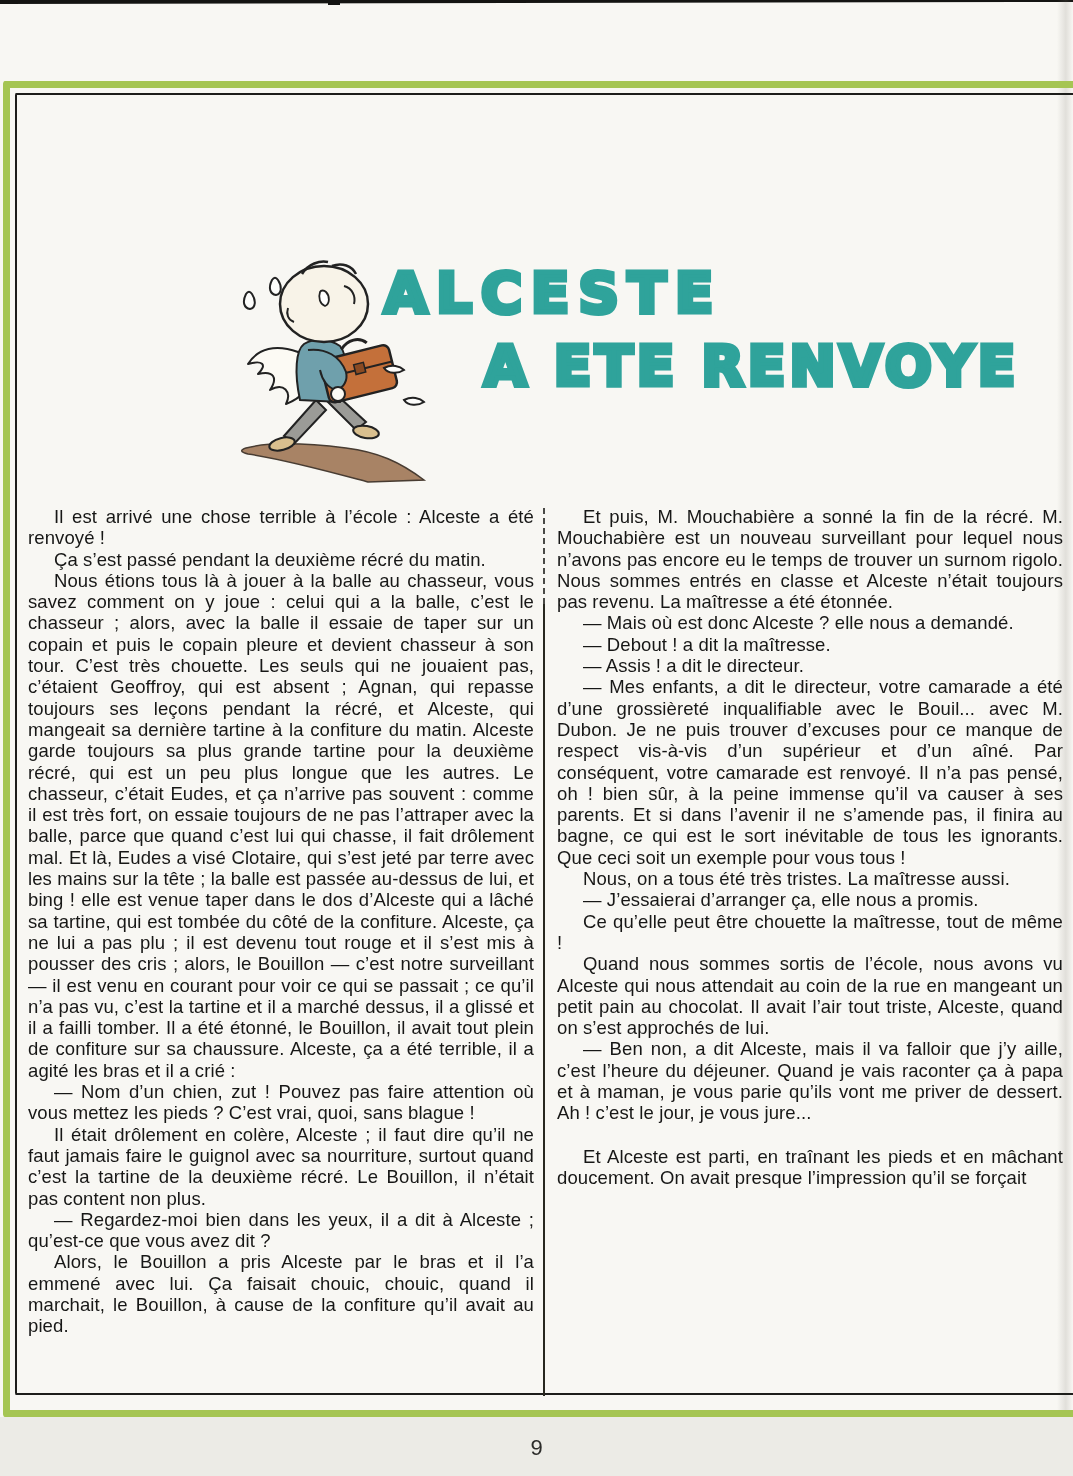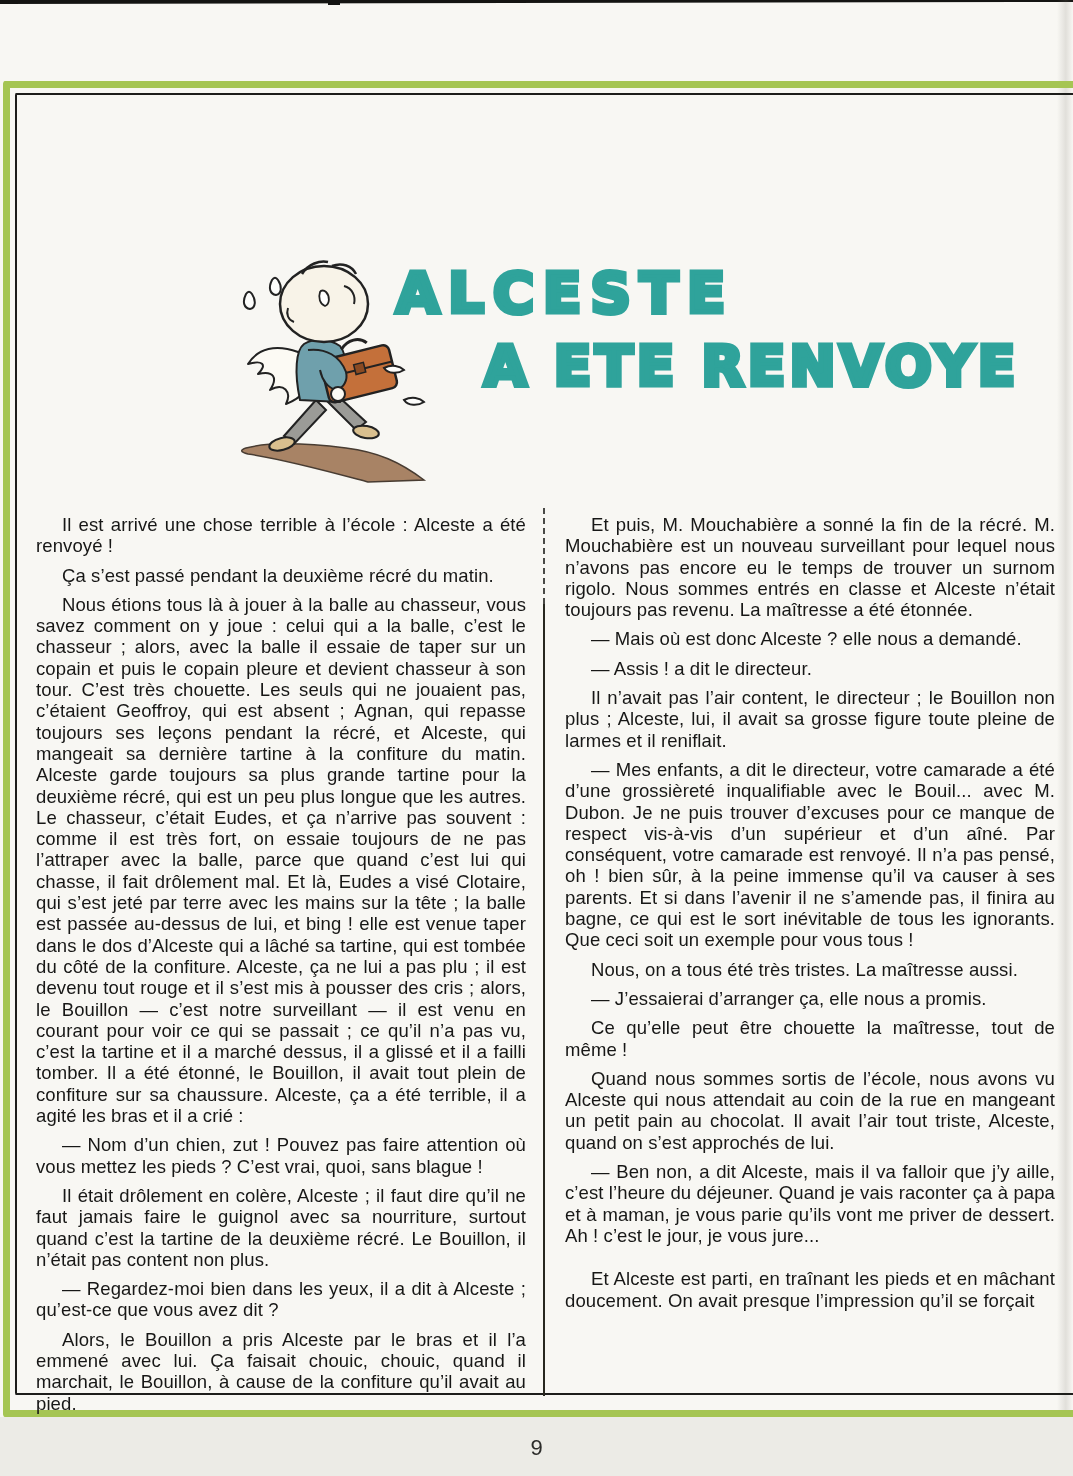--- a/index.html
+++ b/index.html
@@ -17,33 +17,33 @@
   .frame-green{position:absolute;left:3px;top:81px;right:-12px;bottom:59px;
     border:7px solid #a5c553;border-right:none;border-radius:3px;}
   .frame-black{position:absolute;left:15px;top:93px;right:-6px;bottom:81px;
     border:2px solid #1d1d1a;border-right:none;border-radius:2px;}
   
   .title-line{
     position:absolute;color:#2fa39b;font-weight:bold;
     font-family:"DejaVu Sans", sans-serif;
     -webkit-text-stroke:5px #2fa39b;
   }
-  .title-1{left:396px;top:260px;font-size:56px;letter-spacing:9px;}
+  .title-1{left:384px;top:260px;font-size:56px;letter-spacing:9px;}
   .title-2{left:484px;top:334px;font-size:55px;letter-spacing:4px;}
   
   .illustration{position:absolute;left:228px;top:252px;width:200px;height:232px;}
   
   .column{
     position:absolute;top:506px;width:506px;
     font-size:18.5px;line-height:21.3px;color:#171716;
     text-align:justify;letter-spacing:0.1px;
   }
   .col-left{left:28px;}
   .col-right{left:557px;}
-  .para{margin:8px;text-indent:26px;}
+  .para{margin:0;text-indent:26px;}
   .para.gap{margin-top:22px;}
   
   .divider{position:absolute;left:543px;top:508px;width:2px;height:888px;}
   .divider .dash{height:96px;border-left:2px dashed #4a4a46;}
   .divider .solid{height:792px;background:#28281f;width:2px;}
   
   .footer{position:absolute;left:0;right:0;bottom:0;height:59px;background:#ecebe6;}
   .page-number{position:absolute;left:0;right:0;top:18px;text-align:center;
     font-size:22px;color:#2c2c2a;}
 </style>
@@ -115,22 +115,22 @@
     <p class="para">Ça s’est passé pendant la deuxième récré du matin.</p>
     <p class="para">Nous étions tous là à jouer à la balle au chasseur, vous savez comment on y joue : celui qui a la balle, c’est le chasseur ; alors, avec la balle il essaie de taper sur un copain et puis le copain pleure et devient chasseur à son tour. C’est très chouette. Les seuls qui ne jouaient pas, c’étaient Geoffroy, qui est absent ; Agnan, qui repasse toujours ses leçons pendant la récré, et Alceste, qui mangeait sa dernière tartine à la confiture du matin. Alceste garde toujours sa plus grande tartine pour la deuxième récré, qui est un peu plus longue que les autres. Le chasseur, c’était Eudes, et ça n’arrive pas souvent : comme il est très fort, on essaie toujours de ne pas l’attraper avec la balle, parce que quand c’est lui qui chasse, il fait drôlement mal. Et là, Eudes a visé Clotaire, qui s’est jeté par terre avec les mains sur la tête ; la balle est passée au-dessus de lui, et bing ! elle est venue taper dans le dos d’Alceste qui a lâché sa tartine, qui est tombée du côté de la confiture. Alceste, ça ne lui a pas plu ; il est devenu tout rouge et il s’est mis à pousser des cris ; alors, le Bouillon — c’est notre surveillant — il est venu en courant pour voir ce qui se passait ; ce qu’il n’a pas vu, c’est la tartine et il a marché dessus, il a glissé et il a failli tomber. Il a été étonné, le Bouillon, il avait tout plein de confiture sur sa chaussure. Alceste, ça a été terrible, il a agité les bras et il a crié :</p>
     <p class="para">—  Nom d’un chien, zut ! Pouvez pas faire attention où vous mettez les pieds ? C’est vrai, quoi, sans blague !</p>
     <p class="para">Il était drôlement en colère, Alceste ; il faut dire qu’il ne faut jamais faire le guignol avec sa nourriture, surtout quand c’est la tartine de la deuxième récré. Le Bouillon, il n’était pas content non plus.</p>
     <p class="para">—  Regardez-moi bien dans les yeux, il a dit à Alceste ; qu’est-ce que vous avez dit ?</p>
     <p class="para">Alors, le Bouillon a pris Alceste par le bras et il l’a emmené avec lui. Ça faisait chouic, chouic, quand il marchait, le Bouillon, à cause de la confiture qu’il avait au pied.</p>
   </div>
 <div class="column col-right" lang="fr">
     <p class="para">Et puis, M. Mouchabière a sonné la fin de la récré. M. Mouchabière est un nouveau surveillant pour lequel nous n’avons pas encore eu le temps de trouver un surnom rigolo. Nous sommes entrés en classe et Alceste n’était toujours pas revenu. La maîtresse a été étonnée.</p>
     <p class="para">—  Mais où est donc Alceste ? elle nous a demandé.</p>
+    <p class="para">—  Debout ! a dit la maîtresse.</p>
     <p class="para">—  Assis ! a dit le directeur.</p>
-    <p class="para">Il n’avait pas l’air content, le directeur ; le Bouillon non plus ; Alceste, lui, il avait sa grosse figure toute pleine de larmes et il reniflait.</p>
     <p class="para">—  Mes enfants, a dit le directeur, votre camarade a été d’une grossièreté inqualifiable avec le Bouil... avec M. Dubon. Je ne puis trouver d’excuses pour ce manque de respect vis-à-vis d’un supérieur et d’un aîné. Par conséquent, votre camarade est renvoyé. Il n’a pas pensé, oh ! bien sûr, à la peine immense qu’il va causer à ses parents. Et si dans l’avenir il ne s’amende pas, il finira au bagne, ce qui est le sort inévitable de tous les ignorants. Que ceci soit un exemple pour vous tous !</p>
     <p class="para">Nous, on a tous été très tristes. La maîtresse aussi.</p>
     <p class="para">—  J’essaierai d’arranger ça, elle nous a promis.</p>
     <p class="para">Ce qu’elle peut être chouette la maîtresse, tout de même !</p>
     <p class="para">Quand nous sommes sortis de l’école, nous avons vu Alceste qui nous attendait au coin de la rue en mangeant un petit pain au chocolat. Il avait l’air tout triste, Alceste, quand on s’est approchés de lui.</p>
     <p class="para">—  Ben non, a dit Alceste, mais il va falloir que j’y aille, c’est l’heure du déjeuner. Quand je vais raconter ça à papa et à maman, je vous parie qu’ils vont me priver de dessert. Ah ! c’est le jour, je vous jure...</p>
     <p class="para gap">Et Alceste est parti, en traînant les pieds et en mâchant doucement. On avait presque l’impression qu’il se forçait</p>
   </div>
 
 <div class="divider">

